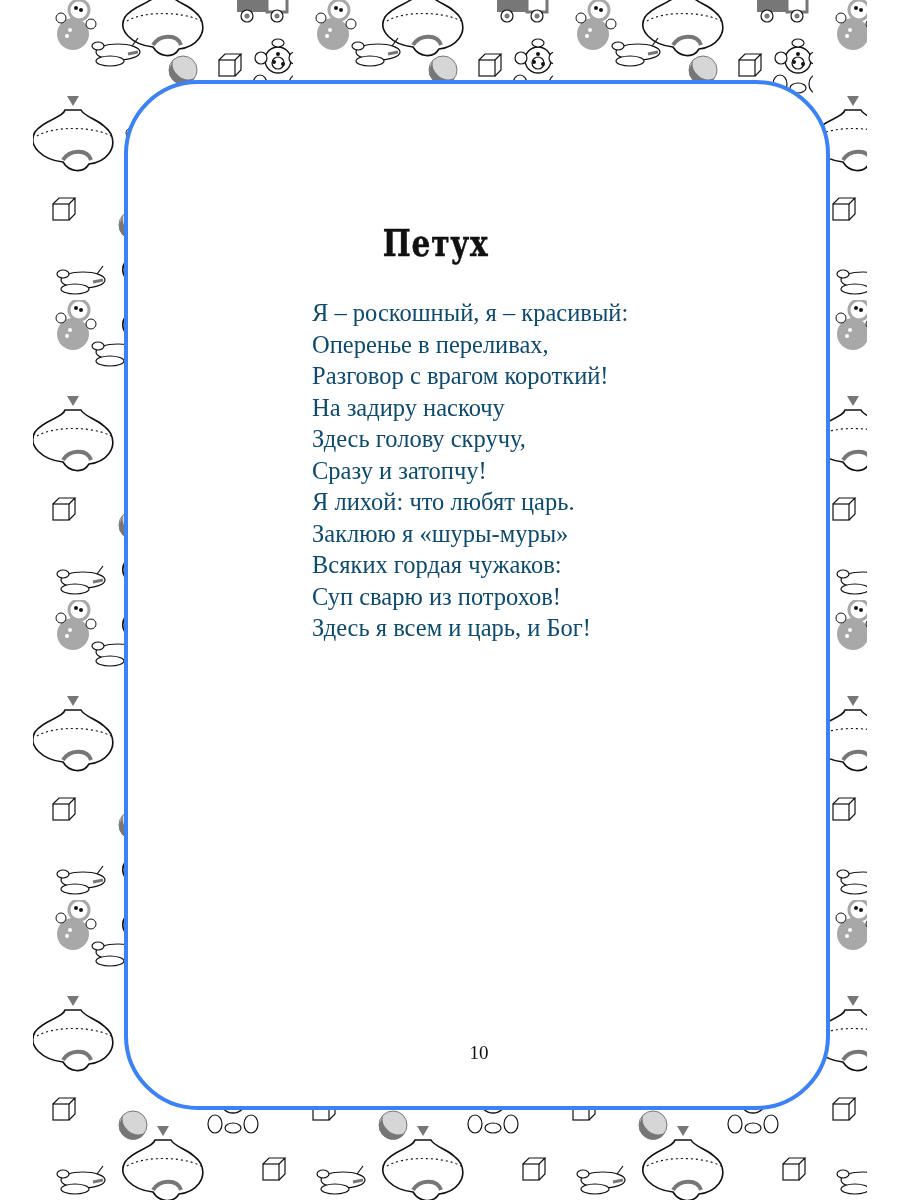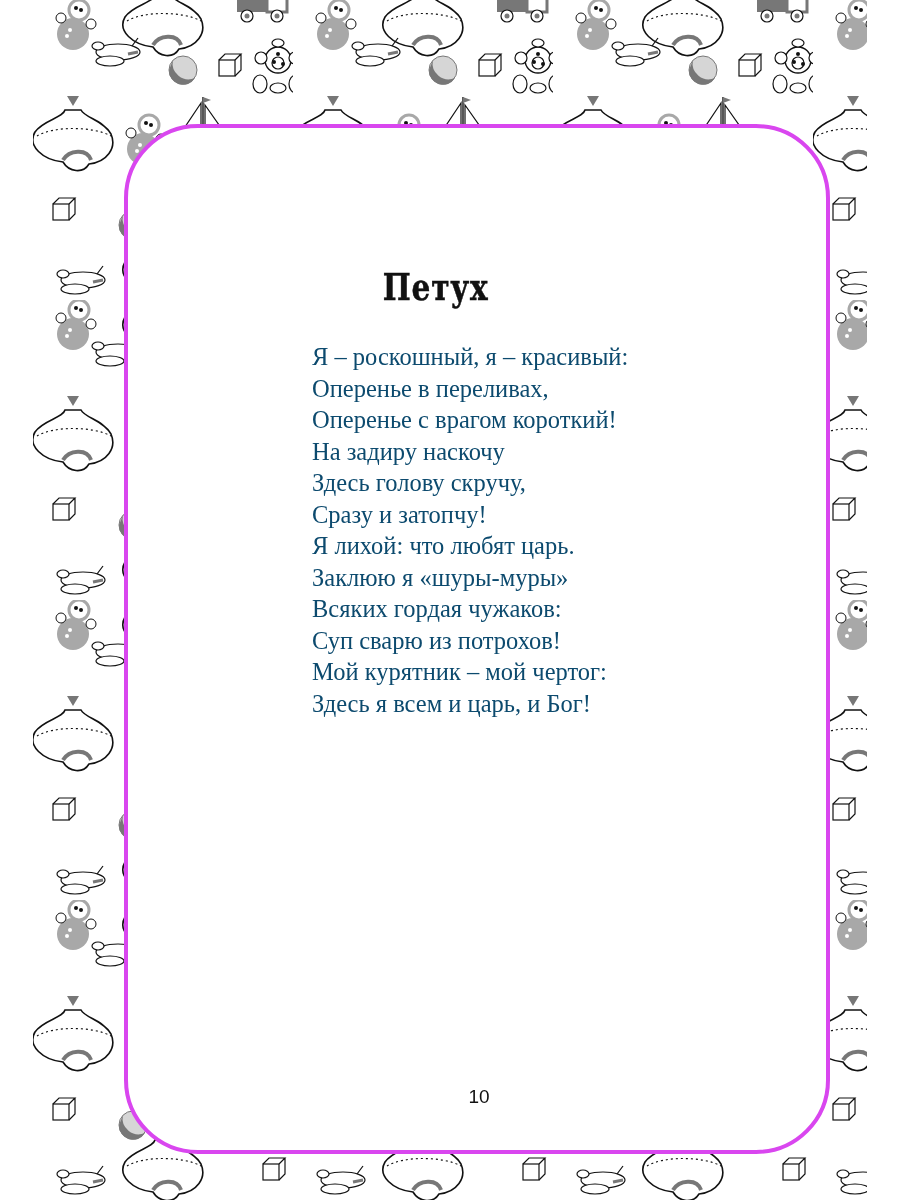--- a/index.html
+++ b/index.html
@@ -5,24 +5,23 @@
   html, body { margin: 0; padding: 0; background: #ffffff; }
   body { width: 900px; height: 1200px; position: relative; overflow: hidden; }
   .pattern-strip {
     position: absolute; left: 33px; top: 0; width: 834px; height: 1200px;
     background: #ffffff; overflow: hidden;
   }
   .pattern-strip svg { position: absolute; left: 0; top: 0; }
   .frame {
     position: absolute; left: 124px; top: 80px;
     width: 698px; height: 1022px;
-    border: 4px solid #d946ef;
+    border: 4px solid #3b82f6;
     border-radius: 74px;
     background: #ffffff;
-    margin-top: 44px;
   }
   .title {
     position: absolute; left: 0; right: 0; top: 136px;
     text-align: center;
     font-family: "DejaVu Serif", serif;
     font-size: 38px; font-weight: bold;
     color: #111111;
     letter-spacing: 1px;
     padding-right: 84px;
     transform: scaleX(0.78);
@@ -32,21 +31,21 @@
   .poem {
     position: absolute; left: 184px; top: 213px;
     font-family: "Liberation Serif", serif;
     font-size: 24.5px; line-height: 31.5px;
     color: #0c4a6e;
   }
   .poem-line { display: block; white-space: nowrap; }
   .page-number {
     position: absolute; left: 0; right: 0; top: 958px;
     text-align: center;
-    font-family: Liberation Sans, sans-serif;
+    font-family: Liberation Serif, serif;
     font-size: 19px; color: #111111;
     padding-left: 4px;
   }
 </style>
 </head>
 <body>
 
 <div class="pattern-strip">
   <svg width="834" height="1200" viewBox="0 0 834 1200" xmlns="http://www.w3.org/2000/svg">
     <defs>
@@ -130,25 +129,24 @@
     </defs>
     <rect x="0" y="0" width="834" height="1200" fill="url(#toys)"></rect>
   </svg>
 </div>
 
 <div class="frame">
   <div class="title">Петух</div>
   <div class="poem">
     <span class="poem-line">Я – роскошный, я – красивый:</span>
     <span class="poem-line">Оперенье в переливах,</span>
-    <span class="poem-line">Оперенье с врагом короткий!</span>
+    <span class="poem-line">Разговор с врагом короткий!</span>
     <span class="poem-line">На задиру наскочу</span>
     <span class="poem-line">Здесь голову скручу,</span>
     <span class="poem-line">Сразу и затопчу!</span>
     <span class="poem-line">Я лихой: что любят царь.</span>
     <span class="poem-line">Заклюю я «шуры-муры»</span>
     <span class="poem-line">Всяких гордая чужаков:</span>
     <span class="poem-line">Суп сварю из потрохов!</span>
-    <span class="poem-line">Мой курятник – мой чертог:</span>
     <span class="poem-line">Здесь я всем и царь, и Бог!</span>
   </div>
   <div class="page-number">10</div>
 </div>
 
 </body></html>

